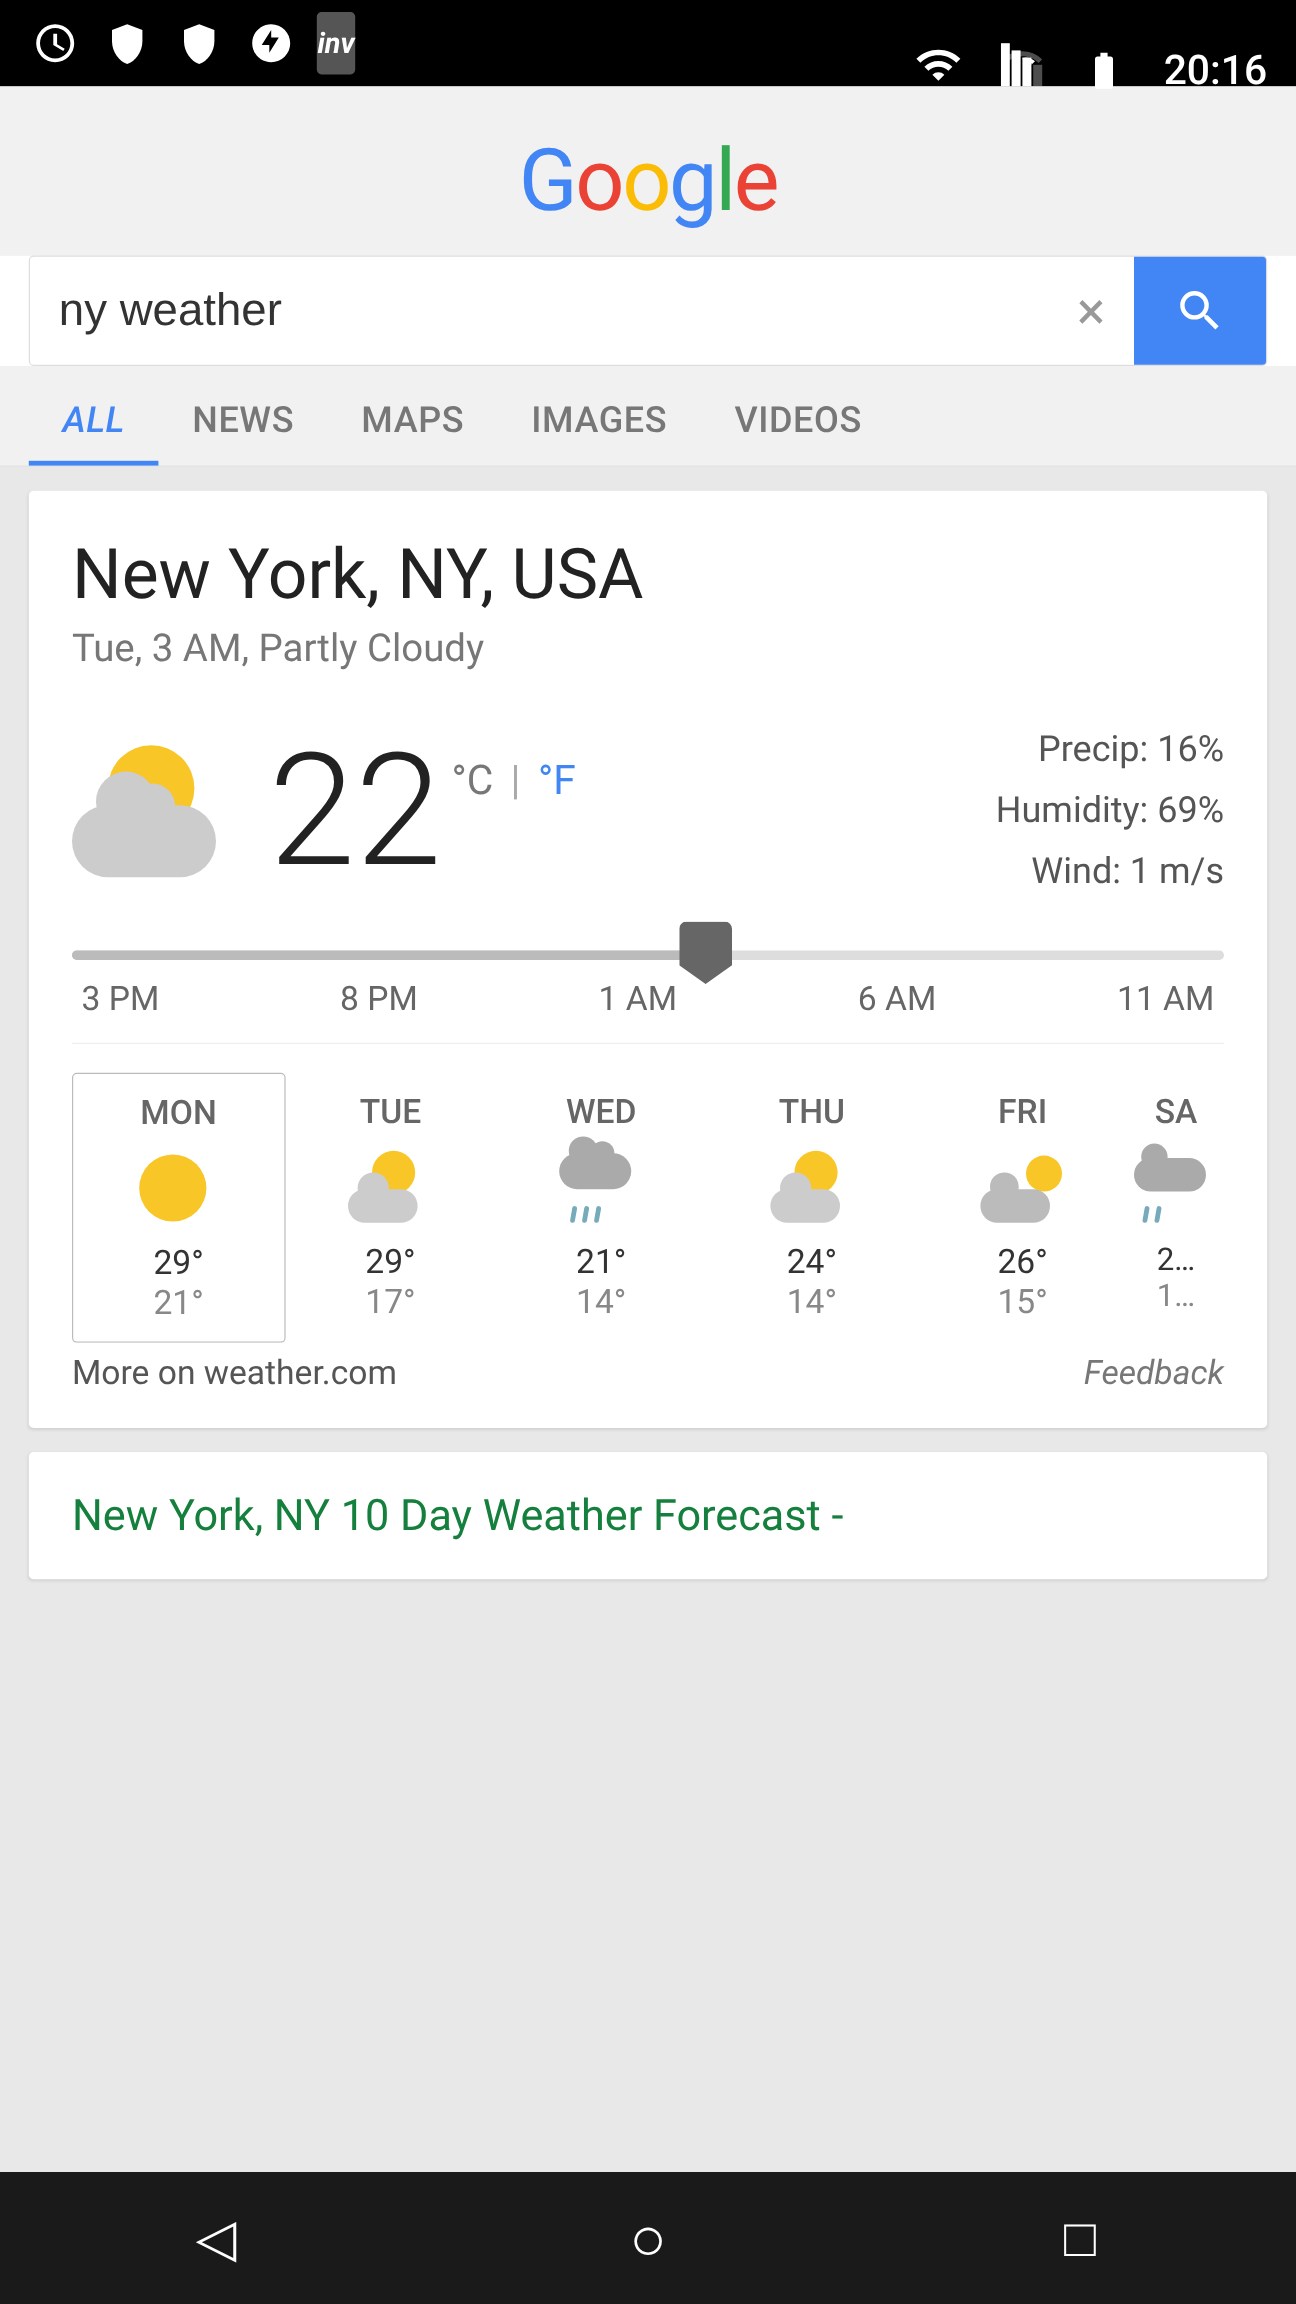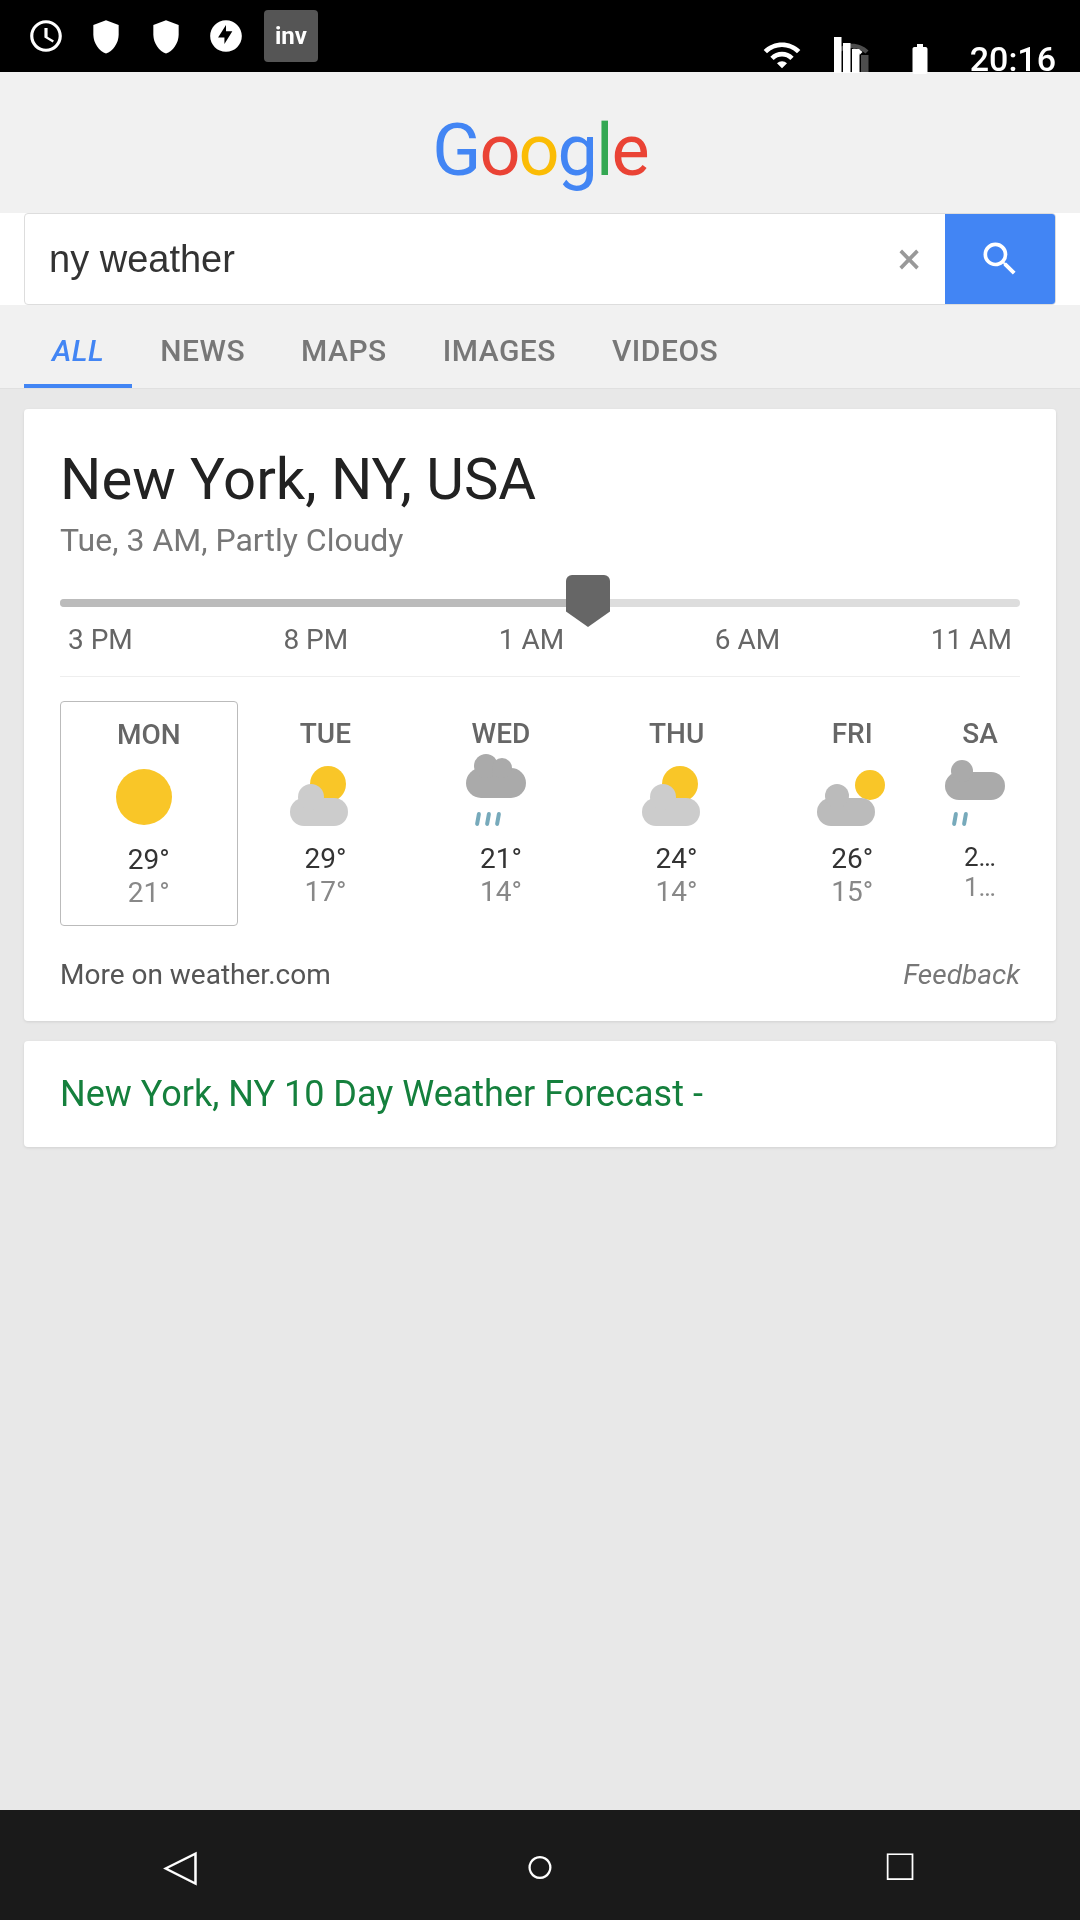--- a/index.html
+++ b/index.html
@@ -407,21 +407,20 @@
       background: #7AB;
       border-radius: 2px;
       transform: rotate(10deg);
     }
 
     
     .card-footer {
       display: flex;
       justify-content: space-between;
       align-items: center;
-      margin-top: 24px;
       padding-top: 8px;
     }
     .more-link {
       font-size: 28px;
       color: #555;
     }
     .feedback-link {
       font-size: 28px;
       color: #777;
       font-style: italic;
@@ -565,21 +564,21 @@
         <path d="M12 2L4 5v6c0 5.55 3.84 10.74 8 12 4.16-1.26 8-6.45 8-12V5l-8-3z"></path>
       </svg>
     </div>
 
     <div class="status-icon">
       <svg width="38" height="38" viewBox="0 0 24 24" fill="white">
         <path d="M12 2C6.48 2 2 6.48 2 12s4.48 10 10 10 10-4.48 10-10S17.52 2 12 2zm-1 15v-4H7l5-8v4h4l-5 8z"></path>
       </svg>
     </div>
 
-    <div class="status-icon" style="background:#555;border-radius:4px;width:54px;height:52px;display:flex;align-items:center;justify-content:center;">
+    <div class="status-icon" style="background:#555;border-radius:4px;width:32px;height:52px;display:flex;align-items:center;justify-content:center;font-style:italic;">
       <span style="font-size:24px;font-weight:bold;color:white;">inv</span>
     </div>
   </div>
   <div class="status-right">
 
     <div>
       <svg width="40" height="40" viewBox="0 0 24 24" fill="white">
         <path d="M1 9l2 2c4.97-4.97 13.03-4.97 18 0l2-2C16.93 2.93 7.08 2.93 1 9zm8 8l3 3 3-3c-1.65-1.66-4.34-1.66-6 0zm-4-4l2 2c2.76-2.76 7.24-2.76 10 0l2-2C15.14 9.14 8.87 9.14 5 13z"></path>
       </svg>
     </div>
@@ -630,20 +629,44 @@
   <div class="nav-tab">VIDEOS</div>
 </div>
 
 <div class="results-area">
 
   <div class="weather-card">
 
     <div class="weather-location">New York, NY, USA</div>
     <div class="weather-description">Tue, 3 AM, Partly Cloudy</div>
 
+    <div class="weather-main">
+
+      <div class="weather-icon-area">
+        <div class="partly-cloudy-icon">
+          <div class="sun-circle"></div>
+          <div class="cloud-main"></div>
+        </div>
+      </div>
+
+      <div class="temp-display-row">
+        <span class="weather-temp">22</span>
+        <span class="weather-unit">
+          <span class="active-unit">°C</span>
+          <span class="separator">|</span>
+          <span class="alt-unit">°F</span>
+        </span>
+      </div>
+
+      <div class="weather-details">
+        <div>Precip: 16%</div>
+        <div>Humidity: 69%</div>
+        <div>Wind: 1 m/s</div>
+      </div>
+    </div>
 
     <div class="timeline-container">
       <div class="timeline-track">
         <div class="timeline-progress"></div>
         <div class="timeline-thumb"></div>
       </div>
       <div class="timeline-labels">
         <span>3 PM</span>
         <span>8 PM</span>
         <span>1 AM</span>

